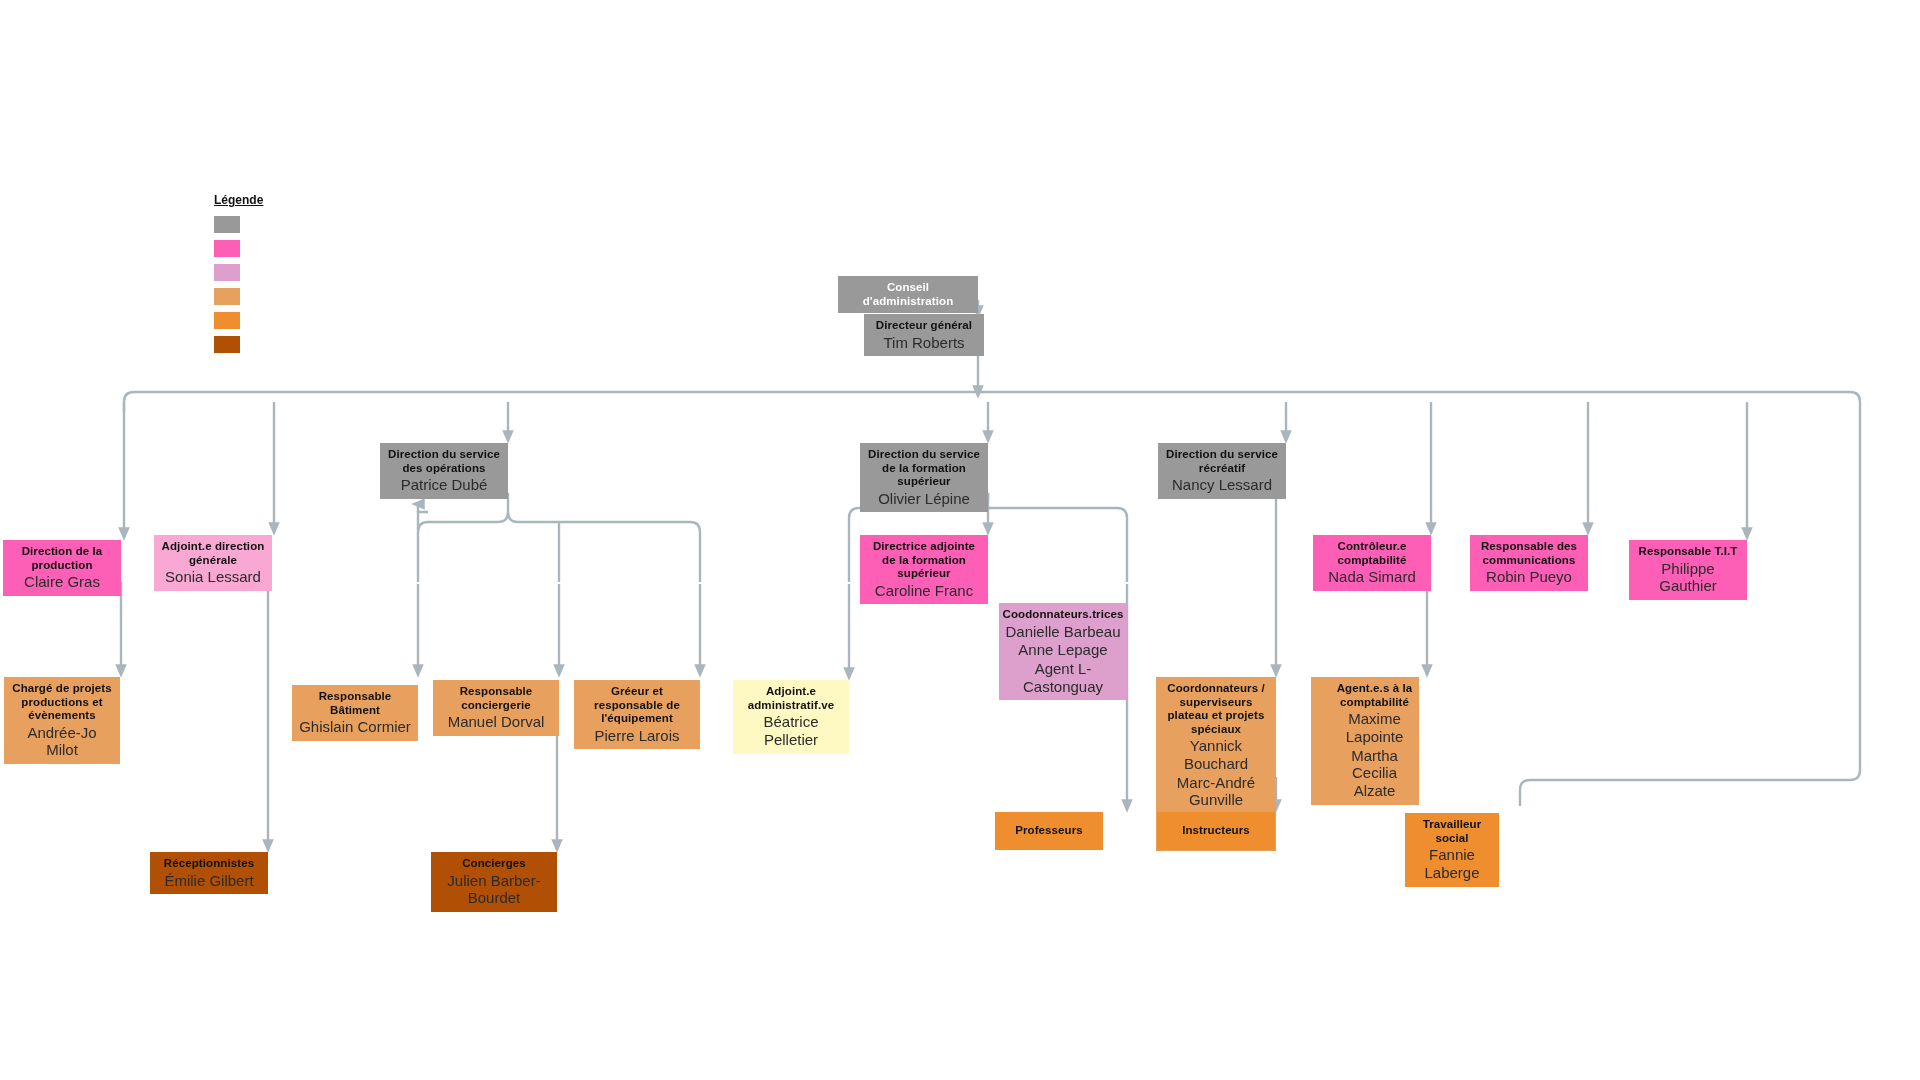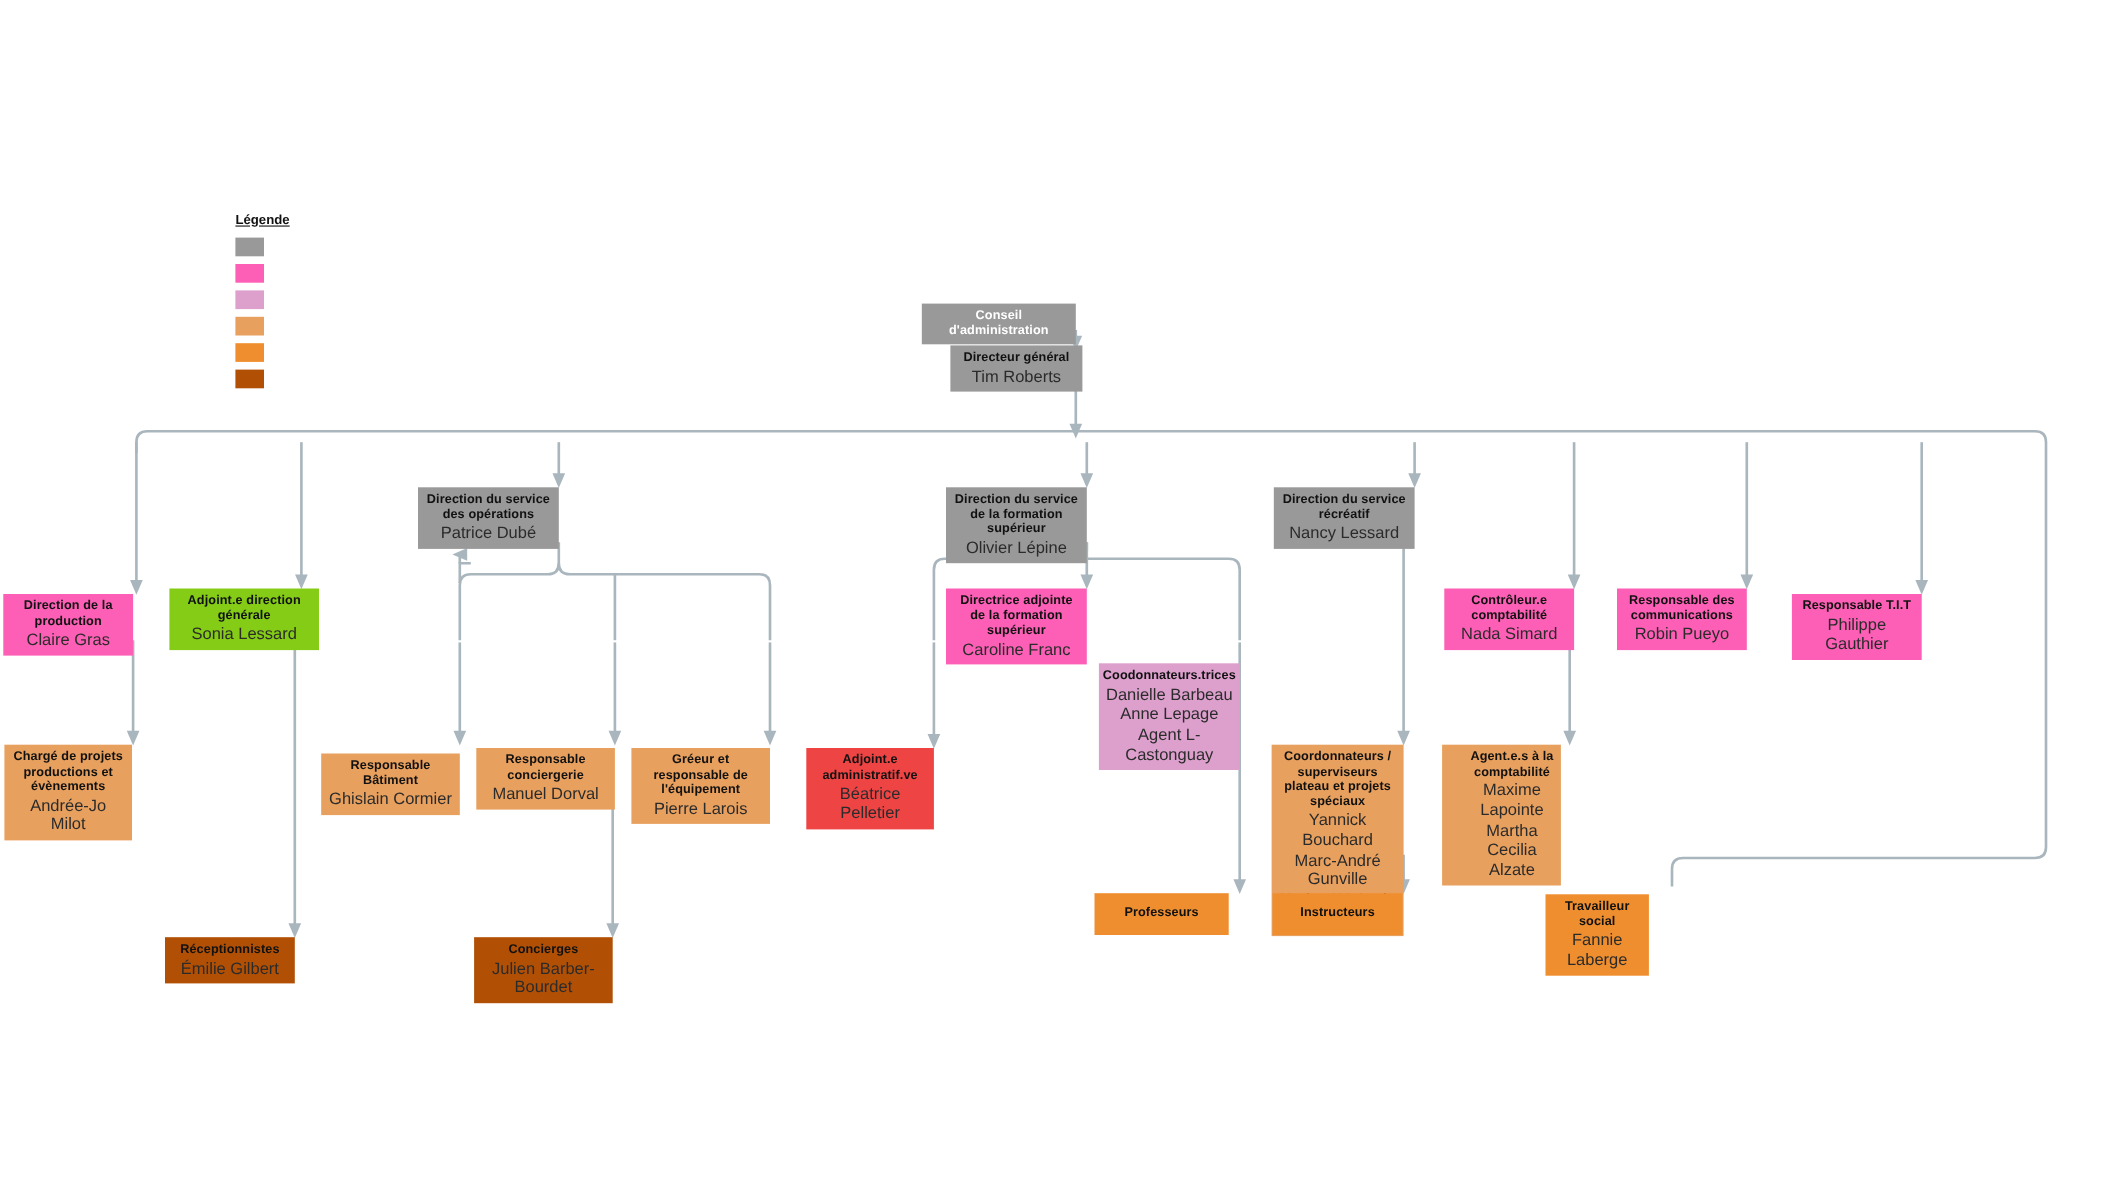--- a/index.html
+++ b/index.html
@@ -163,21 +163,21 @@
         <div class="sub">Olivier Lépine</div>
       </div>
       <div class="node" style="left: 1158px; top: 443px; width: 128px; min-height: 50px; background: rgb(153, 153, 153);">
         <div class="title">Direction du service récréatif</div>
         <div class="sub">Nancy Lessard</div>
       </div>
       <div class="node" style="left: 3px; top: 540px; width: 118px; min-height: 42px; background: rgb(252, 95, 181);">
         <div class="title">Direction de la production</div>
         <div class="sub">Claire Gras</div>
       </div>
-      <div class="node" style="left: 154px; top: 535px; width: 136px; min-height: 46px; background: #84cc16; justify-content: flex-end;">
+      <div class="node" style="left: 154px; top: 535px; width: 118px; min-height: 46px; background: #f9a8d4; justify-content: flex-end;">
         <div class="title">Adjoint.e direction générale</div>
         <div class="sub">Sonia Lessard</div>
       </div>
       <div class="node" style="left: 860px; top: 535px; width: 128px; min-height: 46px; background: rgb(252, 95, 181);">
         <div class="title">Directrice adjointe de la formation supérieur</div>
         <div class="sub">Caroline Franc</div>
       </div>
       <div class="node" style="left: 1313px; top: 535px; width: 118px; min-height: 46px; background: rgb(252, 95, 181);">
         <div class="title">Contrôleur.e comptabilité</div>
         <div class="sub">Nada Simard</div>
@@ -205,37 +205,37 @@
         <div class="sub">Ghislain Cormier</div>
       </div>
       <div class="node" style="left: 433px; top: 680px; width: 126px; min-height: 46px; background: rgb(232, 160, 94);">
         <div class="title">Responsable conciergerie</div>
         <div class="sub">Manuel Dorval</div>
       </div>
       <div class="node" style="left: 574px; top: 680px; width: 126px; min-height: 46px; background: rgb(232, 160, 94);">
         <div class="title">Gréeur et responsable de l'équipement</div>
         <div class="sub">Pierre Larois</div>
       </div>
-      <div class="node" style="left: 733px; top: 680px; width: 116px; min-height: 46px; background: #ef4444;">
+      <div class="node" style="left: 733px; top: 680px; width: 116px; min-height: 46px; background: #fef9c3;">
         <div class="title">Adjoint.e administratif.ve</div>
         <div class="sub">Béatrice Pelletier</div>
       </div>
       <div class="node" style="left: 1156px; top: 677px; width: 120px; min-height: 100px; background: rgb(232, 160, 94);">
         <div class="title">Coordonnateurs / superviseurs plateau et projets spéciaux</div>
         <div class="sub">Yannick Bouchard</div>
         <div class="sub">Marc-André Gunville</div>
         <div class="sub">Karina W. Assis</div>
         <div class="sub">Shawn Barbeau</div>
       </div>
       <div class="node" style="left: 1311px; top: 677px; width: 108px; min-height: 56px; background: rgb(232, 160, 94); padding-left: 25px;">
         <div class="title">Agent.e.s à la comptabilité</div>
         <div class="sub">Maxime Lapointe</div>
         <div class="sub">Martha Cecilia Alzate</div>
       </div>
-      <div class="node" style="left: 995px; top: 812px; width: 122px; min-height: 38px; background: rgb(239, 142, 46);">
+      <div class="node" style="left: 995px; top: 812px; width: 108px; min-height: 38px; background: rgb(239, 142, 46);">
         <div class="title">Professeurs</div>
       </div>
       <div class="node" style="left: 1157px; top: 812px; width: 118px; min-height: 38px; background: rgb(239, 142, 46); text-align: center;">
         <div class="title">Instructeurs</div>
       </div>
       <div class="node" style="left: 1405px; top: 813px; width: 94px; min-height: 36px; background: rgb(239, 142, 46);">
         <div class="title">Travailleur social</div>
         <div class="sub">Fannie Laberge</div>
       </div>
       <div class="node" style="left: 150px; top: 852px; width: 118px; min-height: 36px; background: rgb(177, 80, 5);">

